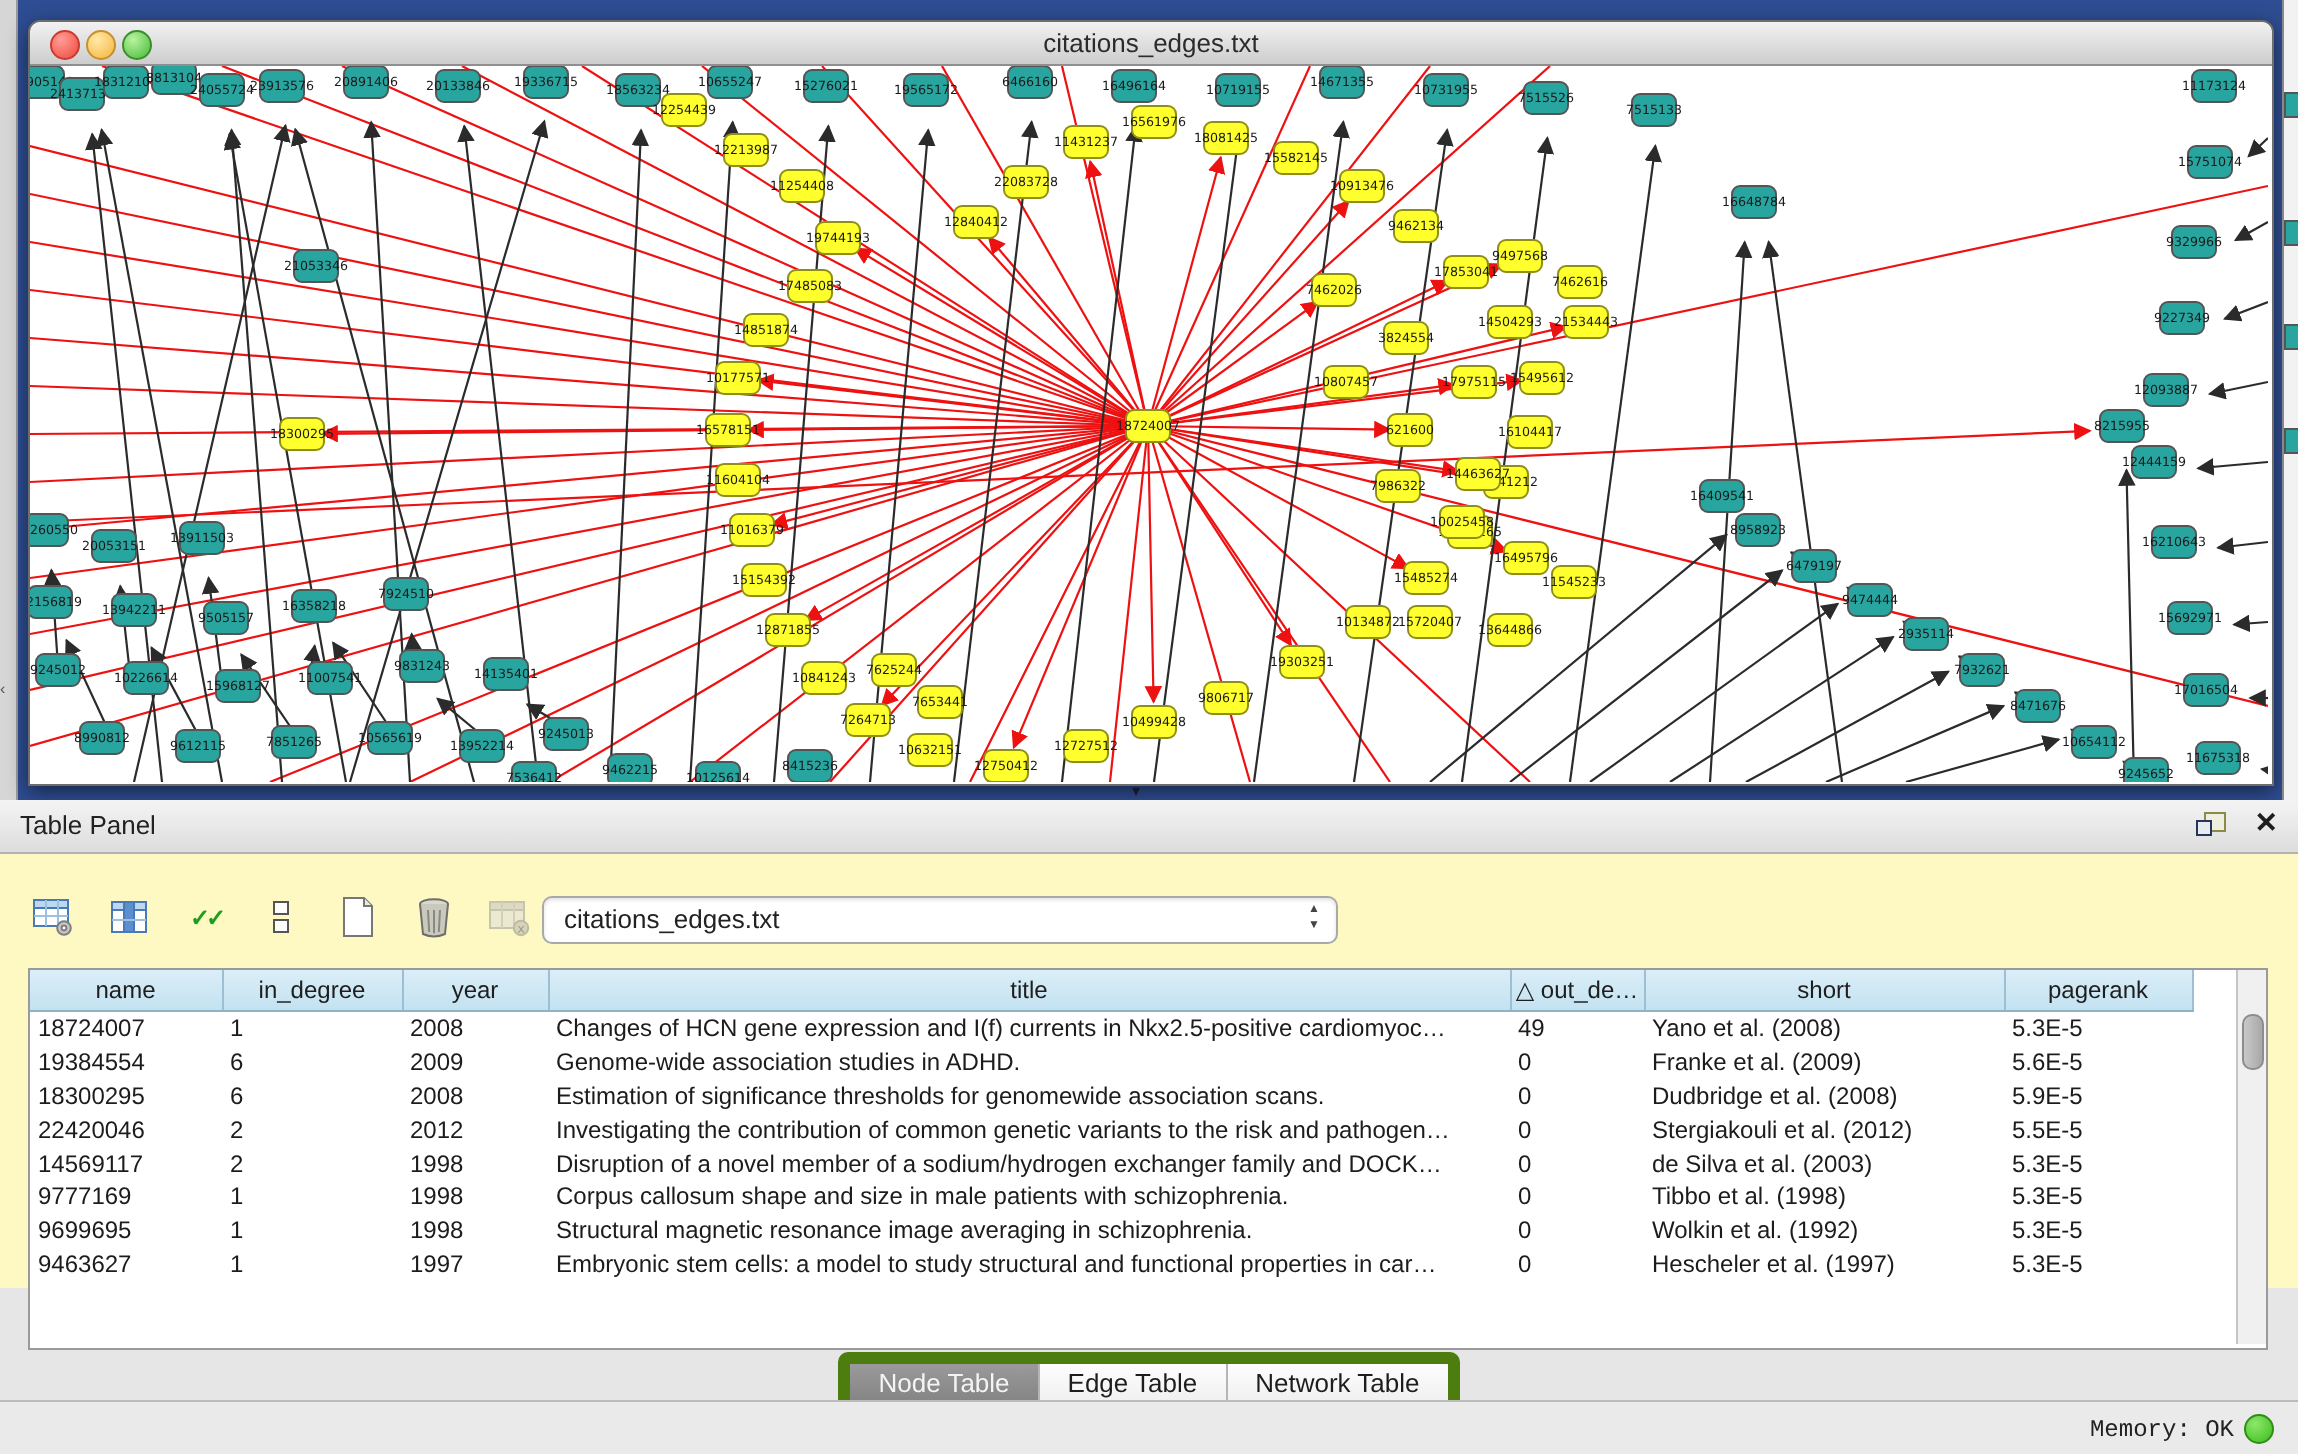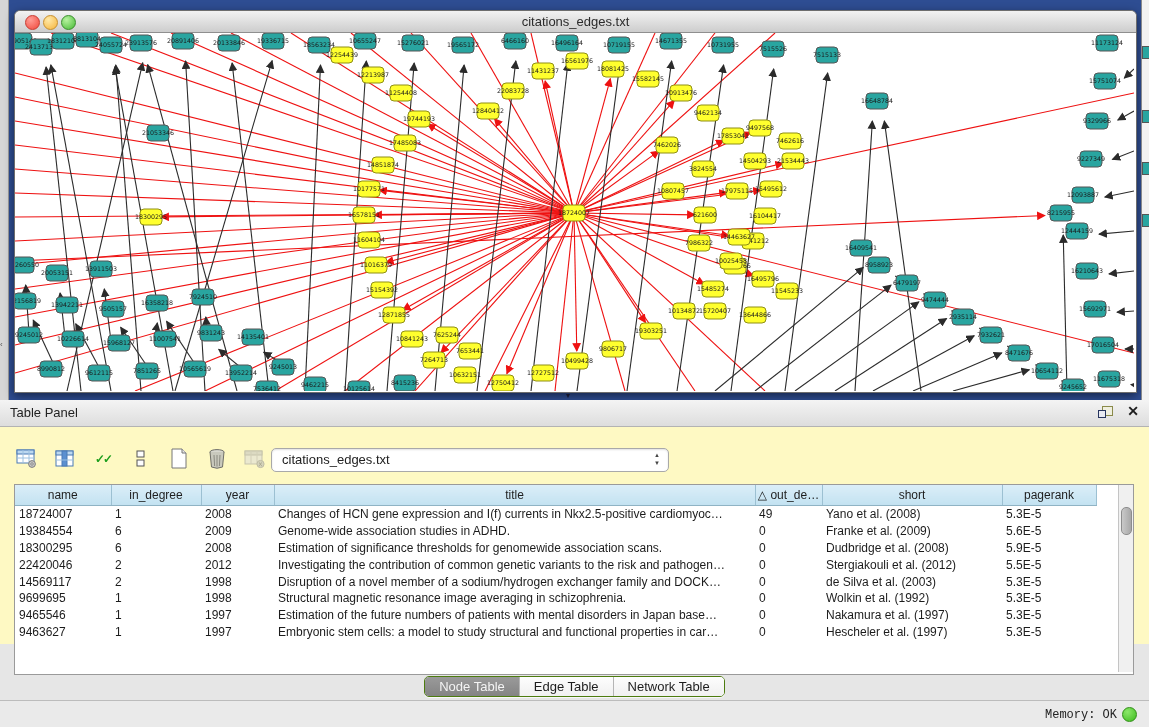--- a/index.html
+++ b/index.html
@@ -41,21 +41,21 @@
   #network-select .spin{position:absolute;right:8px;top:2px;font-size:6px;color:#444;line-height:8px;text-align:center;}
 
   #table-wrap{position:absolute;left:14px;top:84px;width:1118px;height:189px;background:#fff;border:1px solid #9a9a9a;overflow:hidden;}
   table{border-collapse:collapse;table-layout:fixed;padding-left:26px;}
   th{height:20px;background:linear-gradient(#dbeef8,#c3e2f1);border-right:1px solid #9cc0d2;border-bottom:1px solid #8fb3c4;font-weight:normal;font-size:12px;color:#1e1e1e;text-align:center;overflow:hidden;white-space:nowrap;padding:0 2px;}
   td{height:16.8px;font-size:12px;color:#1c1c1c;padding:0 4px;overflow:hidden;white-space:nowrap;text-overflow:ellipsis;}
   #vscroll{position:absolute;right:0;top:0;width:14px;height:187px;background:#f0f0f0;border-left:1px solid #c4c4c4;}
   #vscroll .thumb{position:absolute;left:2px;top:22px;width:9px;height:26px;background:linear-gradient(90deg,#c9c9c9,#a8a8a8);border:1px solid #8d8d8d;border-radius:5px;}
 
   #tabs-row{position:absolute;left:0;top:276px;width:1149px;height:20px;text-align:center;}
-  .seg{display:inline-flex;border:1px solid #4d7c0f;border-radius:5px;overflow:hidden;background:#fbfbfb;box-shadow:0 1px 0 rgba(255,255,255,.7);}
+  .seg{display:inline-flex;border:6px solid #4d7c0f;border-radius:5px;overflow:hidden;background:#fbfbfb;box-shadow:0 1px 0 rgba(255,255,255,.7);}
   .seg .tab{padding:2px 14px;font-size:13px;color:#1d1d1d;border-right:1px solid #b5b5b5;background:linear-gradient(#fdfdfd,#f0f0f0);}
   .seg .tab:last-child{border-right:none;}
   .seg .tab.active{background:linear-gradient(#9a9a9a,#848484);color:#f4f4f4;}
 
   #status-bar{position:absolute;left:0;top:300px;width:1149px;height:27px;background:#eaeaea;border-top:1px solid #bcbcbc;}
   #memory-label{position:absolute;right:32px;top:7px;font-size:12px;color:#222;font-family:Liberation Mono, monospace;}
   #memory-dot{position:absolute;right:12px;top:6px;width:13px;height:13px;border-radius:50%;background:radial-gradient(circle at 35% 30%,#8ce86a,#3dbb1e);border:1px solid #2f8f15;}
 
   svg text{font-family:"DejaVu Sans",sans-serif;}
 </style>
@@ -596,38 +596,38 @@
           <tr>
             <td>14569117</td>
             <td>2</td>
             <td>1998</td>
             <td>Disruption of a novel member of a sodium/hydrogen exchanger family and DOCK…</td>
             <td>0</td>
             <td>de Silva et al. (2003)</td>
             <td>5.3E-5</td>
           </tr>
           <tr>
+            <td>9777169</td>
+            <td>1</td>
+            <td>1998</td>
+            <td>Corpus callosum shape and size in male patients with schizophrenia.</td>
+            <td>0</td>
+            <td>Tibbo et al. (1998)</td>
+            <td>5.3E-5</td>
+          </tr>
+          <tr>
             <td>9699695</td>
             <td>1</td>
             <td>1998</td>
             <td>Structural magnetic resonance image averaging in schizophrenia.</td>
             <td>0</td>
             <td>Wolkin et al. (1992)</td>
             <td>5.3E-5</td>
           </tr>
           <tr>
-            <td>9465546</td>
-            <td>1</td>
-            <td>1997</td>
-            <td>Estimation of the future numbers of patients with mental disorders in Japan base…</td>
-            <td>0</td>
-            <td>Nakamura et al. (1997)</td>
-            <td>5.3E-5</td>
-          </tr>
-          <tr>
             <td>9463627</td>
             <td>1</td>
             <td>1997</td>
             <td>Embryonic stem cells: a model to study structural and functional properties in car…</td>
             <td>0</td>
             <td>Hescheler et al. (1997)</td>
             <td>5.3E-5</td>
           </tr>
         </tbody>
     </table>

